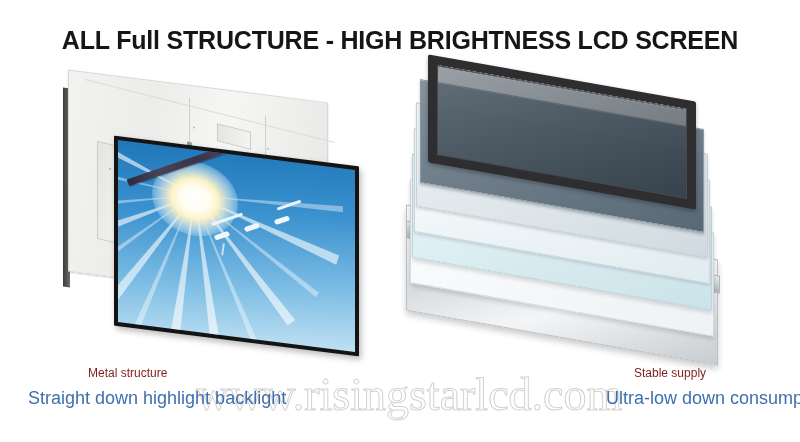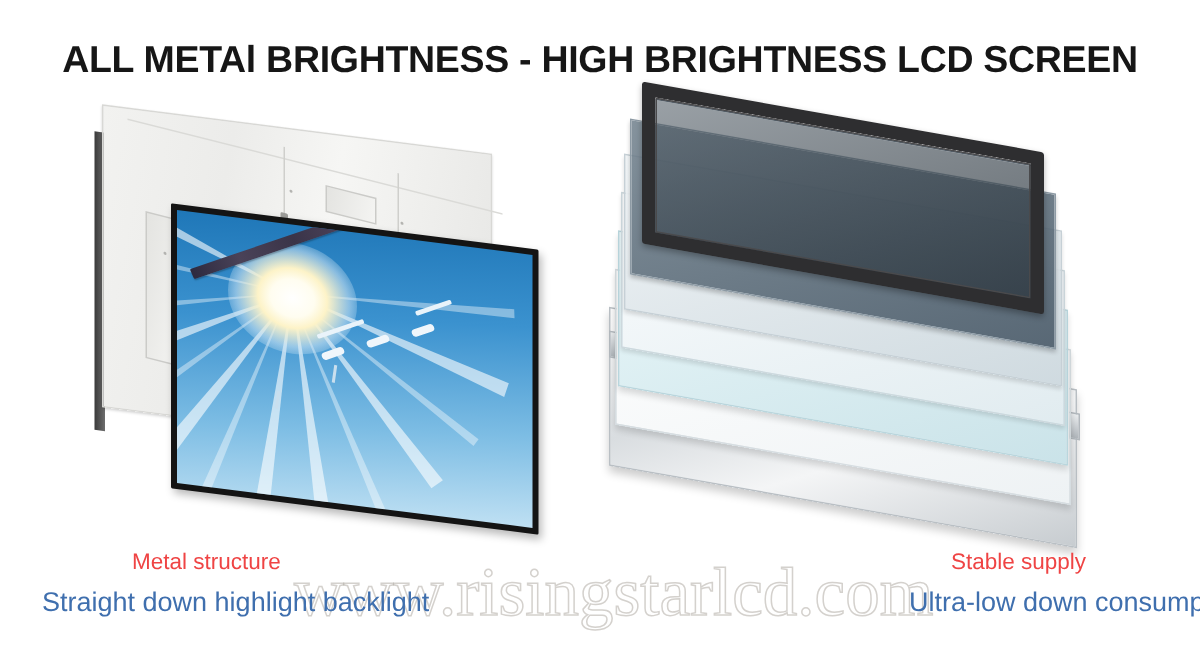--- a/index.html
+++ b/index.html
@@ -175,21 +175,21 @@
   .dots{position:absolute;top:0;left:0;right:0;bottom:0;}
   .dot{position:absolute;width:5px;height:2px;background:rgba(255,255,255,.85);border-radius:1px;}
 
   
   .captions{position:absolute;left:0;top:366px;width:800px;height:58px;}
   .col{position:absolute;top:0;}
   .col.c1{left:28px;width:300px;}
   .col.c2{left:358px;width:240px;}
   .col.c3{left:586px;width:214px;margin-left:20px;}
   .cap-line1{
-    font-size:15px;color:#ef4444;font-weight:400;
+    font-size:12px;color:#7f1d1d;font-weight:400;
     font-family:"Liberation Sans", sans-serif;
     white-space:nowrap;
   }
   .c1 .cap-line1{padding-left:60px;}
   .c2 .cap-line1{padding-left:2px;}
   .c3 .cap-line1{padding-left:28px;}
   .cap-line2{
     margin-top:8px;
     font-size:18px;color:#3f6fae;font-weight:400;
     font-family:"Liberation Sans", sans-serif;
@@ -207,21 +207,21 @@
     white-space:nowrap;
     pointer-events:none;
     line-height:1;
   }
 </style>
 </head>
 <body>
 
 <div class="page">
 
-  <div class="title">ALL METAl BRIGHTNESS - HIGH BRIGHTNESS LCD SCREEN</div>
+  <div class="title">ALL Full STRUCTURE - HIGH BRIGHTNESS LCD SCREEN</div>
 
   <div class="left-photo">
 
     <div class="chassis-edge"></div>
     <div class="chassis">
       <div class="hline h1"></div>
       <div class="seam s1"></div>
       <div class="seam s2"></div>
       <div class="vent v1"></div>
       <div class="vent v2"></div>

